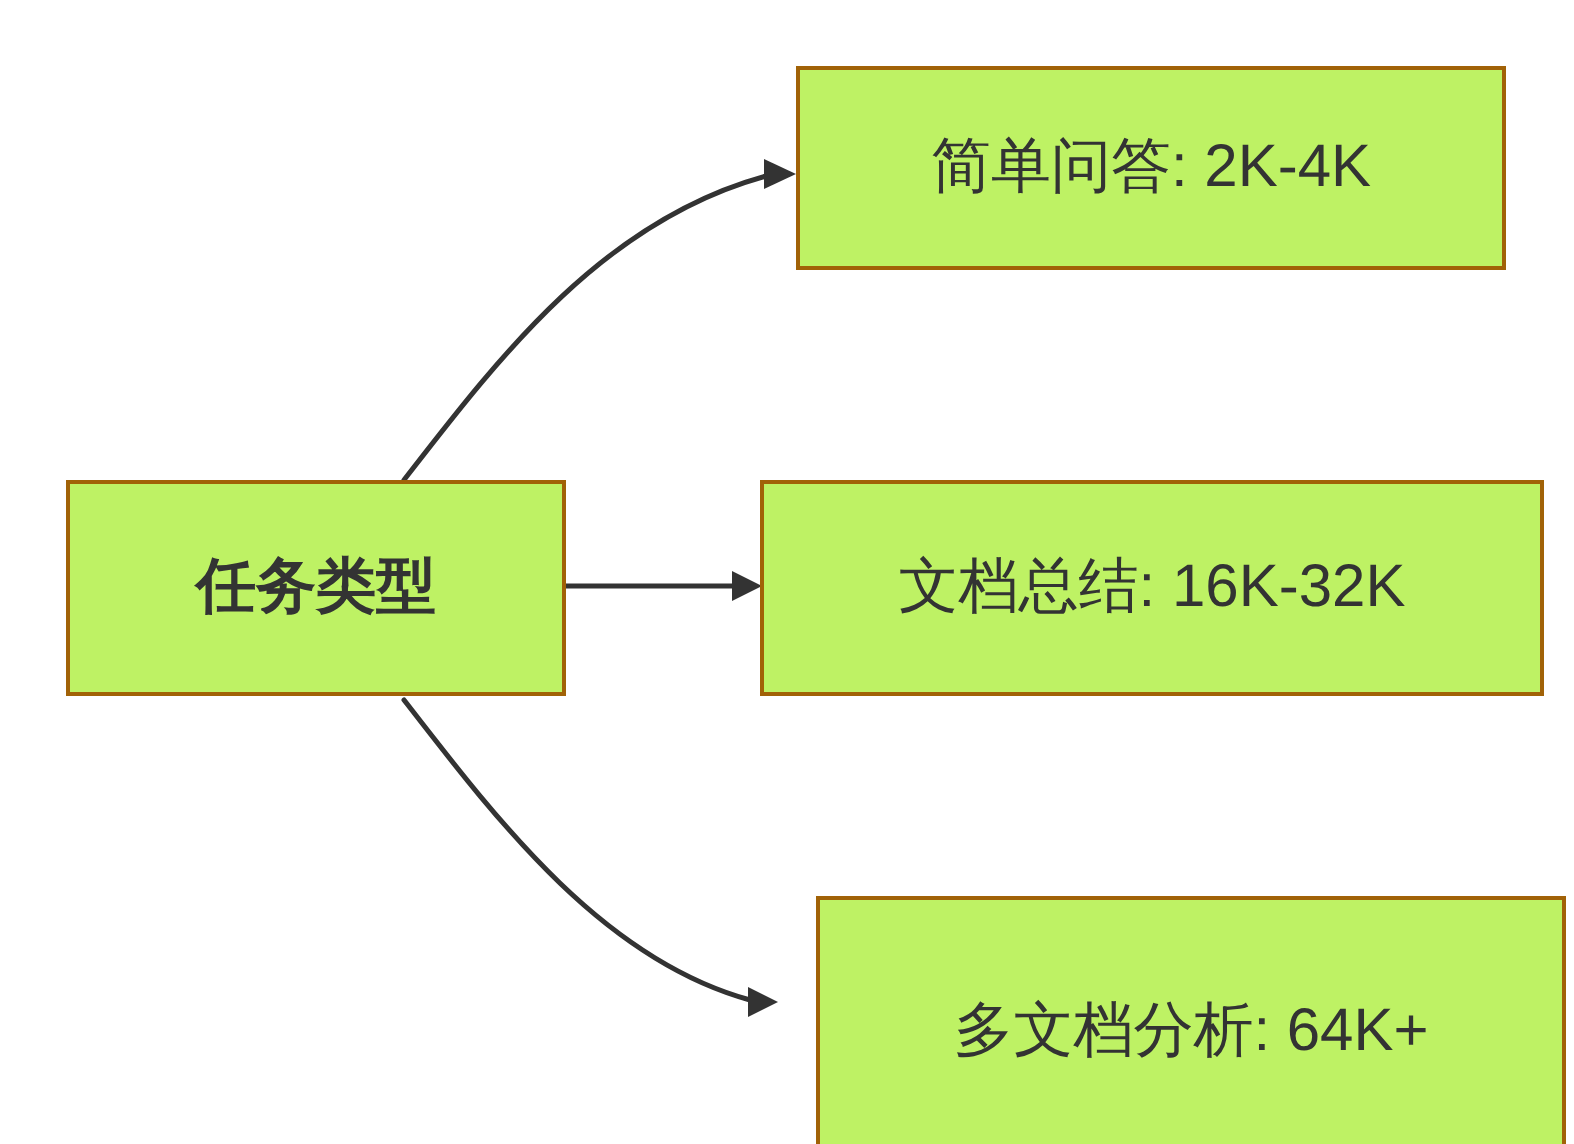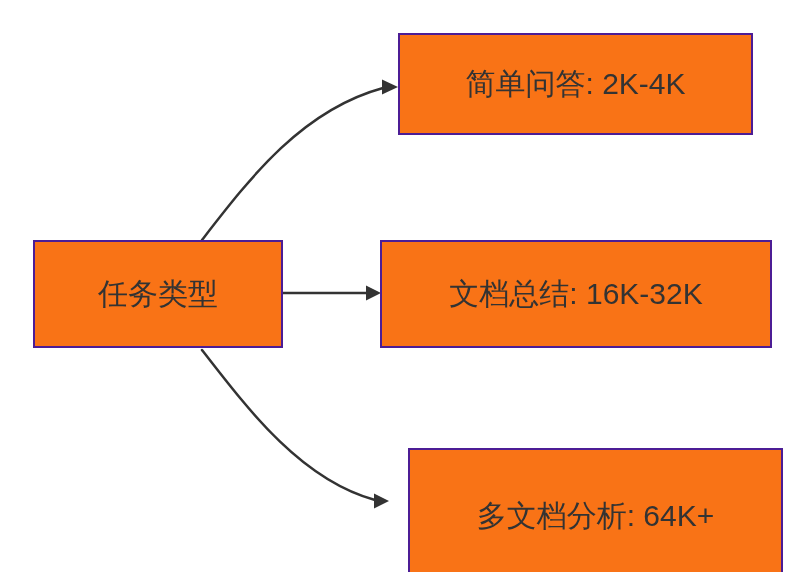--- a/index.html
+++ b/index.html
@@ -29,34 +29,34 @@
     stroke-width: 2.5px;
     stroke-linecap: round;
   }
   .arrowhead {
     fill: #333333;
     stroke: none;
   }
   .node {
     position: absolute;
     box-sizing: border-box;
-    background: #f97316;
-    border: 2px solid #4c1d95;
+    background: #bef264;
+    border: 2px solid #a16207;
     display: flex;
     align-items: center;
     justify-content: center;
     text-align: right;
   }
   .node-label {
     color: #333333;
     font-size: 30px;
     line-height: 1.2;
     white-space: nowrap;
   }
-  .node-source { left: 33px;  top: 240px; width: 250px; height: 108px; }
+  .node-source { left: 33px;  top: 240px; width: 250px; height: 108px; font-weight: bold; }
   .node-qa     { left: 398px; top: 33px;  width: 355px; height: 102px; }
   .node-doc    { left: 380px; top: 240px; width: 392px; height: 108px; }
   .node-multi  { left: 408px; top: 448px; width: 375px; height: 135px; }
 </style>
 </head>
 <body>
 
 <div class="canvas">
 
   <svg class="edges-layer" viewBox="0 0 787 572" aria-hidden="true">

